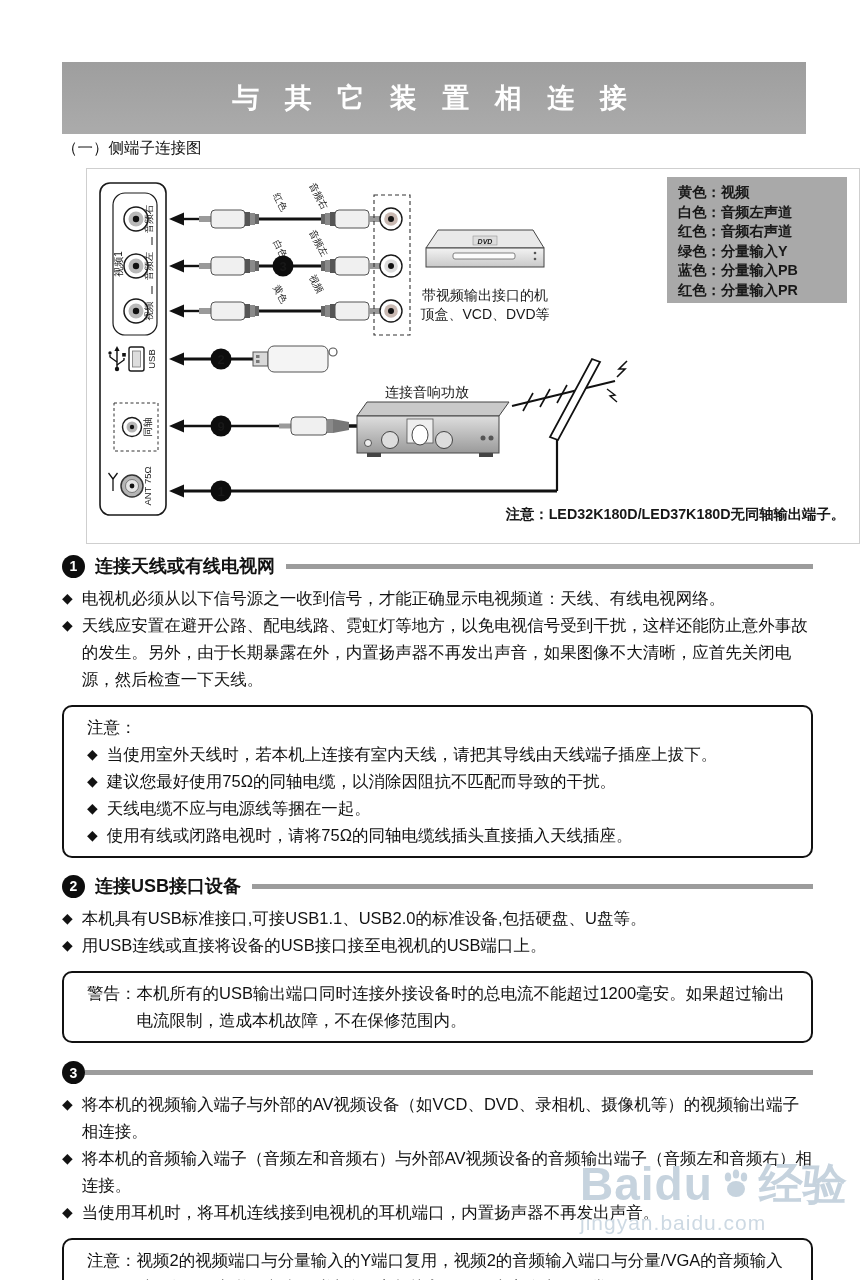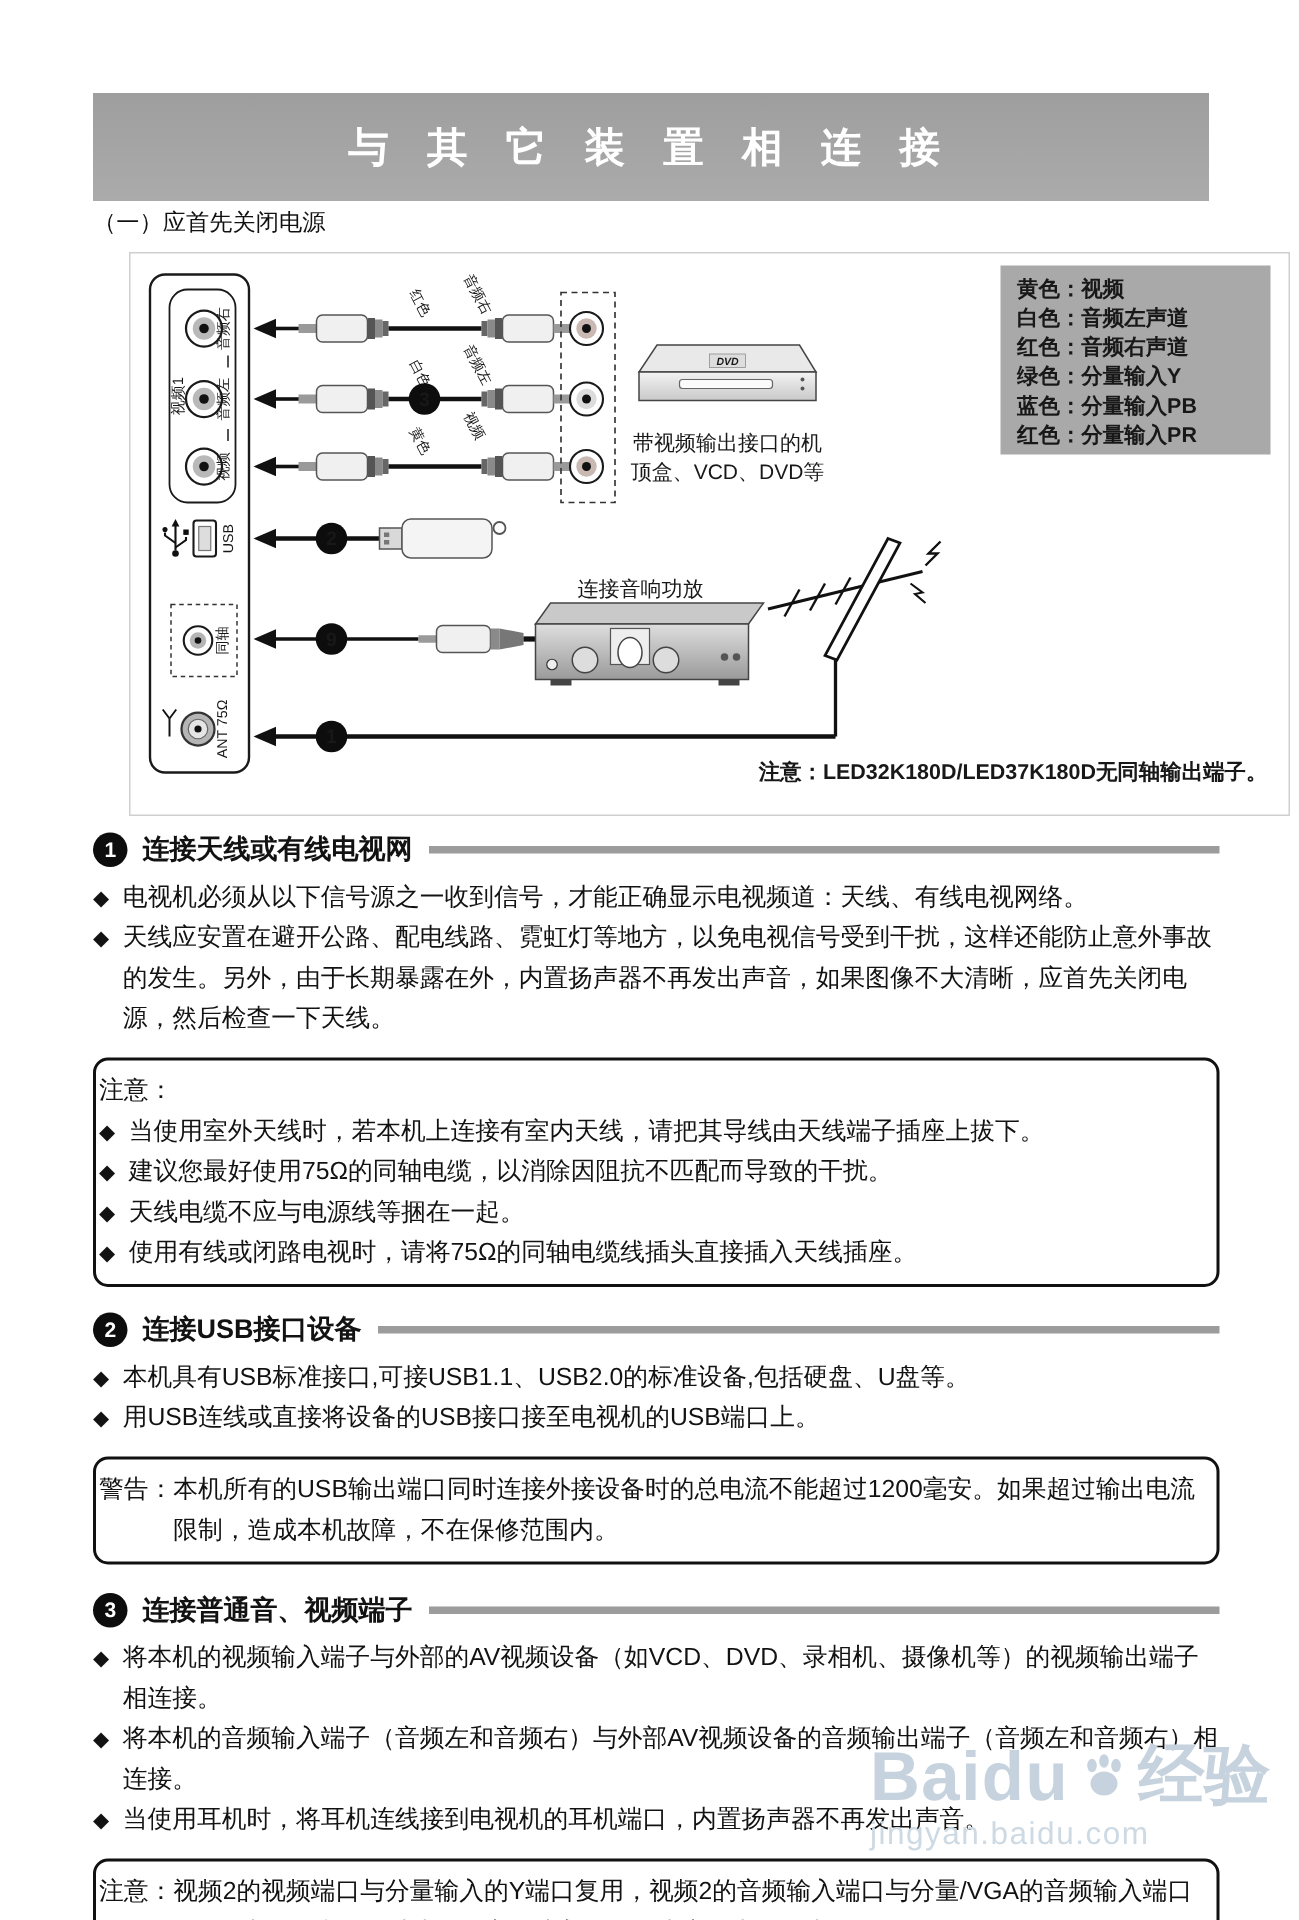--- a/index.html
+++ b/index.html
@@ -38,21 +38,21 @@
     flex:0 0 auto;width:23px;height:23px;border-radius:50%;background:#0d0d0d;
     color:#fff;font-size:14px;font-weight:bold;display:flex;align-items:center;justify-content:center;
   }
   .sec-title{font-size:18px;font-weight:bold;margin:0 11px 0 10px;white-space:nowrap;}
   .sec-rule{flex:1 1 auto;height:5px;background:#9c9c9c;}
   .bullets{margin-top:7px;}
   .bullet{display:flex;font-size:16.5px;line-height:27px;}
   .diamond{flex:0 0 auto;margin-right:9px;font-size:14px;}
   .bullet-text{flex:1 1 auto;}
   .rbox{
-    border:2px solid #111;border-radius:10px;padding:7px 2px;margin-top:12px;
+    border:2px solid #111;border-radius:10px;padding:7px 23px;margin-top:12px;
     font-size:16.5px;line-height:27px;background:#fff;
   }
   .rbox-title{font-size:16.5px;}
   .labeled{display:flex;}
   .labeled .lab{flex:0 0 auto;white-space:nowrap;}
   .labeled .txt{flex:1 1 auto;}
   
   .watermark{
     position:absolute;right:16px;top:1160px;width:270px;text-align:left;
     color:#c6d3de;pointer-events:none;line-height:1.05;margin-left:32px;
@@ -61,21 +61,21 @@
   .wm-brand{font-size:46px;font-weight:bold;letter-spacing:1px;}
   .wm-cn{font-size:44px;font-weight:bold;}
   .wm-url{font-size:21px;letter-spacing:1px;margin-top:4px;color:#cdd9e3;}
 </style>
 </head>
 <body>
 
 <div class="banner">
   <span>与 其 它 装 置 相 连 接</span>
 </div>
-<div class="intro">（一）应首先关闭电源</div>
+<div class="intro">（一）侧端子连接图</div>
 
 <div class="diagram">
 <svg viewBox="0 0 770 374" width="770" height="374">
   <defs>
     <linearGradient id="g-amp" x1="0" y1="0" x2="0" y2="1">
       <stop offset="0" stop-color="#dedede"></stop>
           <stop offset="1" stop-color="#9a9a9a"></stop>
     </linearGradient>
     <linearGradient id="g-dvd" x1="0" y1="0" x2="0" y2="1">
       <stop offset="0" stop-color="#f3f3f3"></stop>
@@ -368,21 +368,20 @@
     </div>
   </div>
 
   <div class="rbox labeled">
     <span class="lab">警告：</span>
     <span class="txt">本机所有的USB输出端口同时连接外接设备时的总电流不能超过1200毫安。如果超过输出电流限制，造成本机故障，不在保修范围内。</span>
   </div>
 
   <div class="sec-head" style="margin-top:18px">
     <div class="sec-badge">3</div>
-    <div class="sec-title">连接普通音、视频端子</div>
     <div class="sec-rule"></div>
   </div>
   <div class="bullets">
     <div class="bullet">
       <span class="diamond">◆</span>
       <span class="bullet-text">将本机的视频输入端子与外部的AV视频设备（如VCD、DVD、录相机、摄像机等）的视频输出端子相连接。</span>
     </div>
     <div class="bullet">
       <span class="diamond">◆</span>
       <span class="bullet-text">将本机的音频输入端子（音频左和音频右）与外部AV视频设备的音频输出端子（音频左和音频右）相连接。</span>

